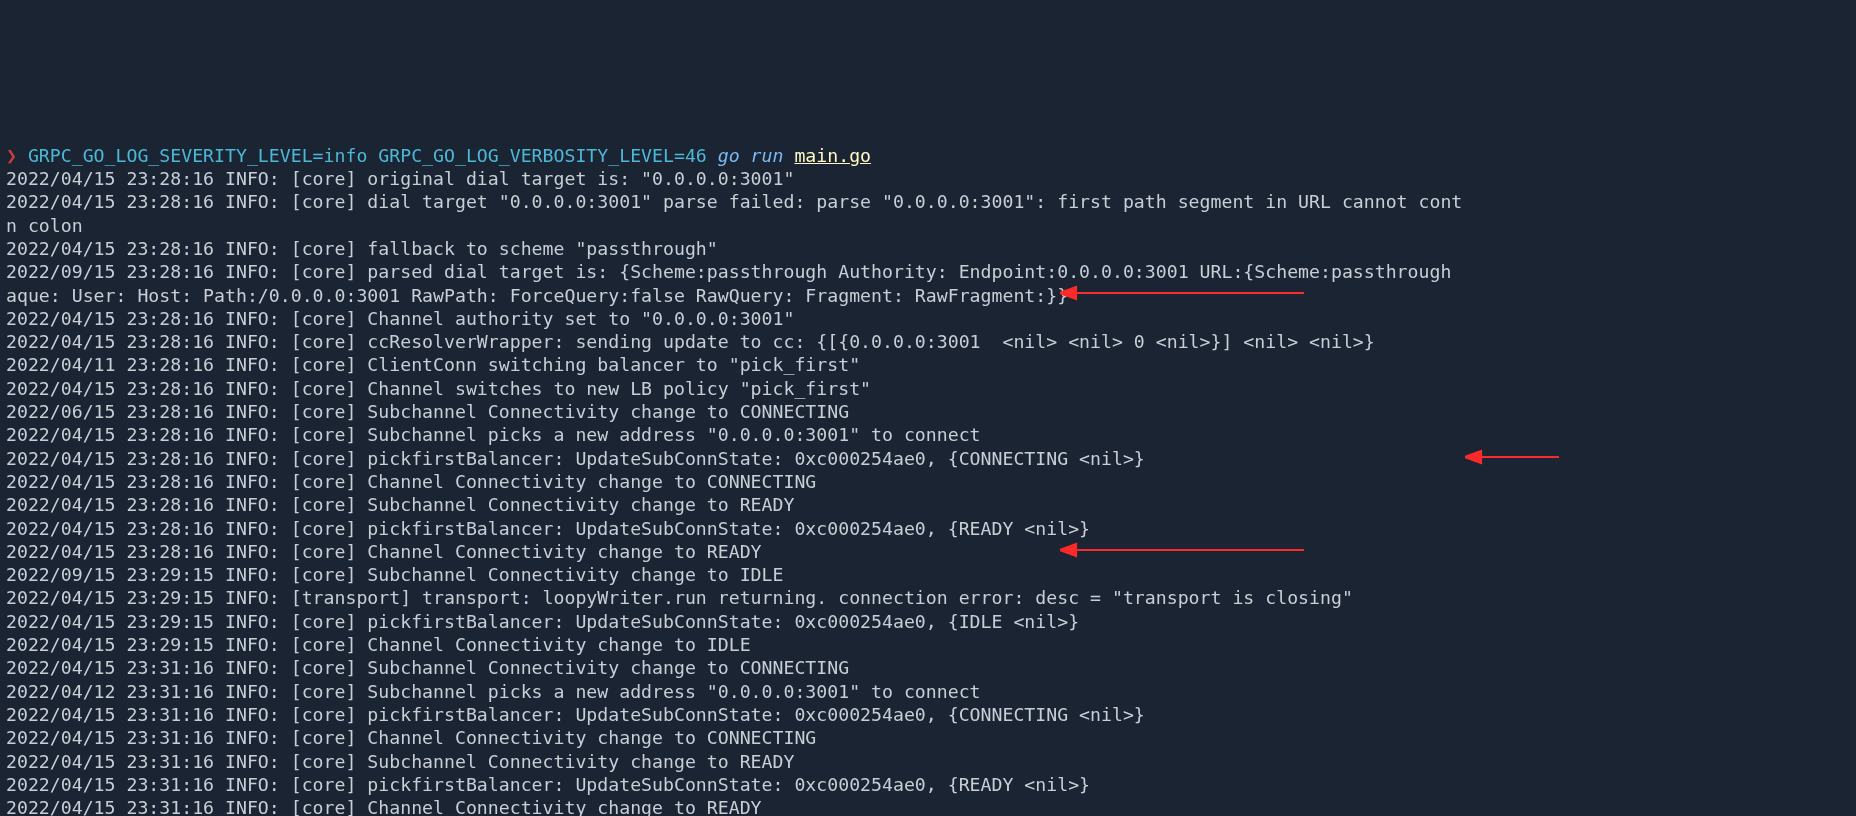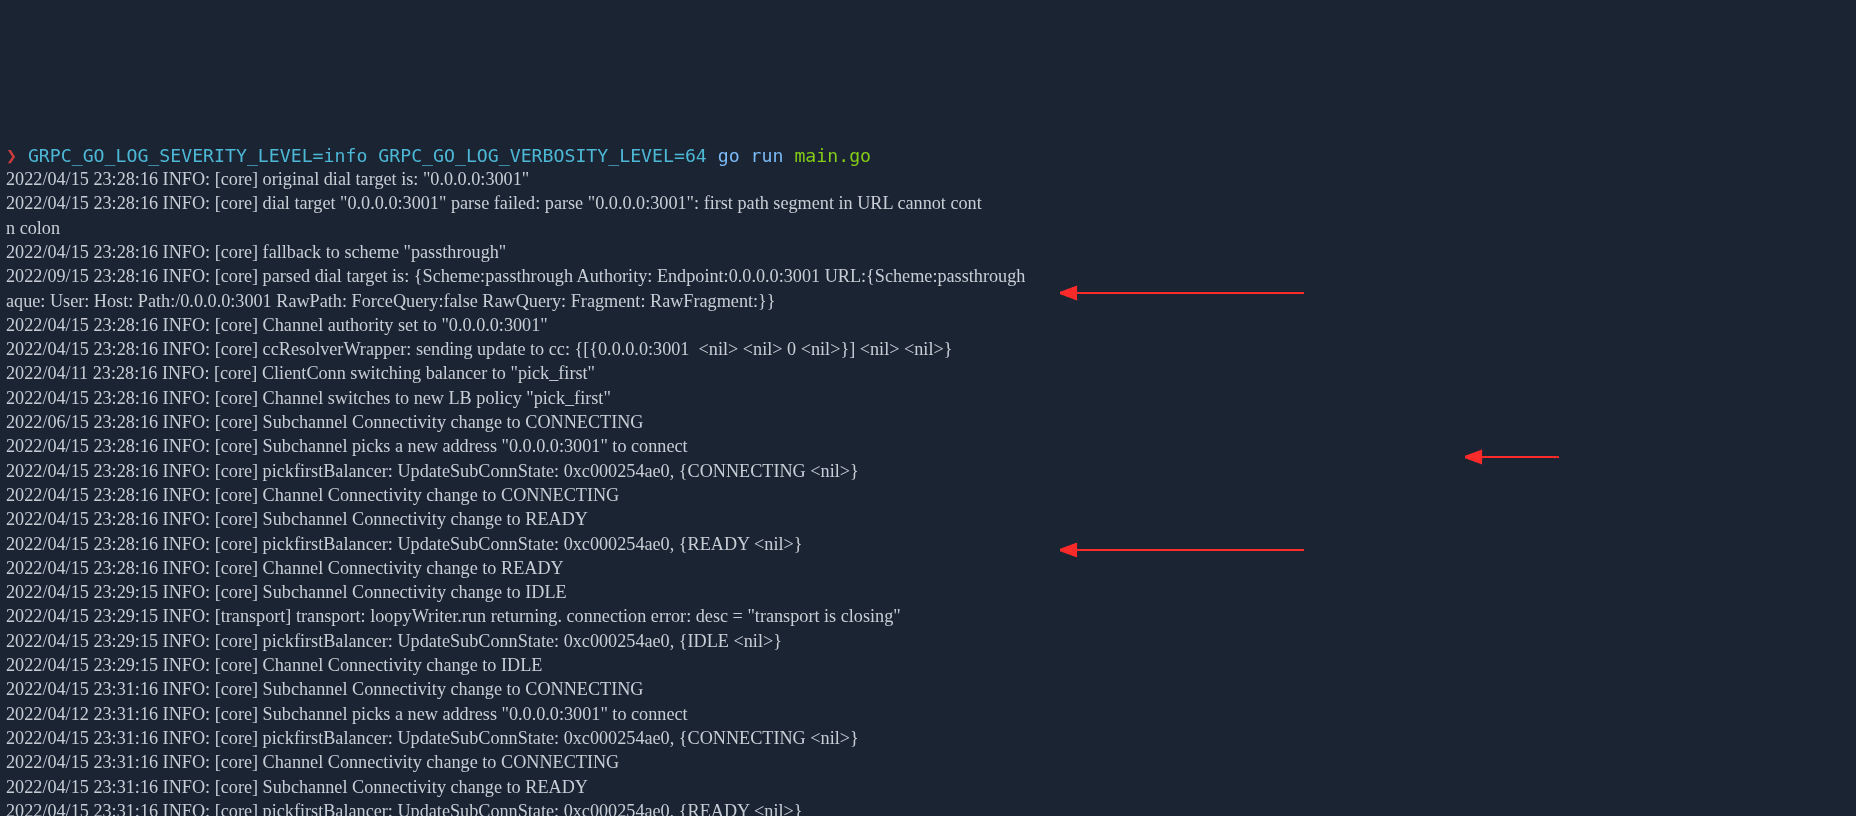--- a/index.html
+++ b/index.html
@@ -14,58 +14,58 @@
     color: #d6d6d6;
     overflow: hidden;
     white-space: pre;
   }
   .terminal {
     position: relative;
     padding: 4px 6px;
   }
   .prompt-char { color: #cf3b3b; }
   .cmd-env    { color: #4db8d6; }
-  .cmd-go     { color: #7bbaf7; }
-  .cmd-file   { color: #84cc16; }
-  .log        { color: #c9ced6; font-family: Liberation Serif, serif; }
+  .cmd-go     { color: #7bbaf7; font-style: italic; }
+  .cmd-file   { color: #fef9c3; text-decoration: underline; }
+  .log        { color: #c9ced6; }
   .arrow {
     position: absolute;
     pointer-events: none;
   }
   .arrow line, .arrow polygon {
     stroke: #ff2a2a;
     fill: #ff2a2a;
     stroke-width: 2.2;
   }
 </style>
 </head>
 <body>
 
 
 
 <div class="terminal">
-<span class="prompt-char">❯</span> <span class="cmd-env">GRPC_GO_LOG_SEVERITY_LEVEL=info GRPC_GO_LOG_VERBOSITY_LEVEL=64</span> <span class="cmd-go">go run</span> <span class="cmd-file">main.go</span>
+<span class="prompt-char">❯</span> <span class="cmd-env">GRPC_GO_LOG_SEVERITY_LEVEL=info GRPC_GO_LOG_VERBOSITY_LEVEL=46</span> <span class="cmd-go">go run</span> <span class="cmd-file">main.go</span>
 <span class="log">2022/04/15 23:28:16 INFO: [core] original dial target is: "0.0.0.0:3001"</span>
 <span class="log">2022/04/15 23:28:16 INFO: [core] dial target "0.0.0.0:3001" parse failed: parse "0.0.0.0:3001": first path segment in URL cannot cont</span>
 <span class="log">n colon</span>
 <span class="log">2022/04/15 23:28:16 INFO: [core] fallback to scheme "passthrough"</span>
 <span class="log">2022/09/15 23:28:16 INFO: [core] parsed dial target is: {Scheme:passthrough Authority: Endpoint:0.0.0.0:3001 URL:{Scheme:passthrough</span>
 <span class="log">aque: User: Host: Path:/0.0.0.0:3001 RawPath: ForceQuery:false RawQuery: Fragment: RawFragment:}}</span>
 <span class="log">2022/04/15 23:28:16 INFO: [core] Channel authority set to "0.0.0.0:3001"</span>
 <span class="log">2022/04/15 23:28:16 INFO: [core] ccResolverWrapper: sending update to cc: {[{0.0.0.0:3001  &lt;nil&gt; &lt;nil&gt; 0 &lt;nil&gt;}] &lt;nil&gt; &lt;nil&gt;}</span>
 <span class="log">2022/04/11 23:28:16 INFO: [core] ClientConn switching balancer to "pick_first"</span>
 <span class="log">2022/04/15 23:28:16 INFO: [core] Channel switches to new LB policy "pick_first"</span>
 <span class="log">2022/06/15 23:28:16 INFO: [core] Subchannel Connectivity change to CONNECTING</span>
 <span class="log">2022/04/15 23:28:16 INFO: [core] Subchannel picks a new address "0.0.0.0:3001" to connect</span>
 <span class="log">2022/04/15 23:28:16 INFO: [core] pickfirstBalancer: UpdateSubConnState: 0xc000254ae0, {CONNECTING &lt;nil&gt;}</span>
 <span class="log">2022/04/15 23:28:16 INFO: [core] Channel Connectivity change to CONNECTING</span>
 <span class="log">2022/04/15 23:28:16 INFO: [core] Subchannel Connectivity change to READY</span>
 <span class="log">2022/04/15 23:28:16 INFO: [core] pickfirstBalancer: UpdateSubConnState: 0xc000254ae0, {READY &lt;nil&gt;}</span>
 <span class="log">2022/04/15 23:28:16 INFO: [core] Channel Connectivity change to READY</span>
-<span class="log">2022/04/15 23:29:15 INFO: [core] Subchannel Connectivity change to IDLE</span>
+<span class="log">2022/09/15 23:29:15 INFO: [core] Subchannel Connectivity change to IDLE</span>
 <span class="log">2022/04/15 23:29:15 INFO: [transport] transport: loopyWriter.run returning. connection error: desc = "transport is closing"</span>
 <span class="log">2022/04/15 23:29:15 INFO: [core] pickfirstBalancer: UpdateSubConnState: 0xc000254ae0, {IDLE &lt;nil&gt;}</span>
 <span class="log">2022/04/15 23:29:15 INFO: [core] Channel Connectivity change to IDLE</span>
 <span class="log">2022/04/15 23:31:16 INFO: [core] Subchannel Connectivity change to CONNECTING</span>
 <span class="log">2022/04/12 23:31:16 INFO: [core] Subchannel picks a new address "0.0.0.0:3001" to connect</span>
 <span class="log">2022/04/15 23:31:16 INFO: [core] pickfirstBalancer: UpdateSubConnState: 0xc000254ae0, {CONNECTING &lt;nil&gt;}</span>
 <span class="log">2022/04/15 23:31:16 INFO: [core] Channel Connectivity change to CONNECTING</span>
 <span class="log">2022/04/15 23:31:16 INFO: [core] Subchannel Connectivity change to READY</span>
 <span class="log">2022/04/15 23:31:16 INFO: [core] pickfirstBalancer: UpdateSubConnState: 0xc000254ae0, {READY &lt;nil&gt;}</span>
 <span class="log">2022/04/15 23:31:16 INFO: [core] Channel Connectivity change to READY</span>

